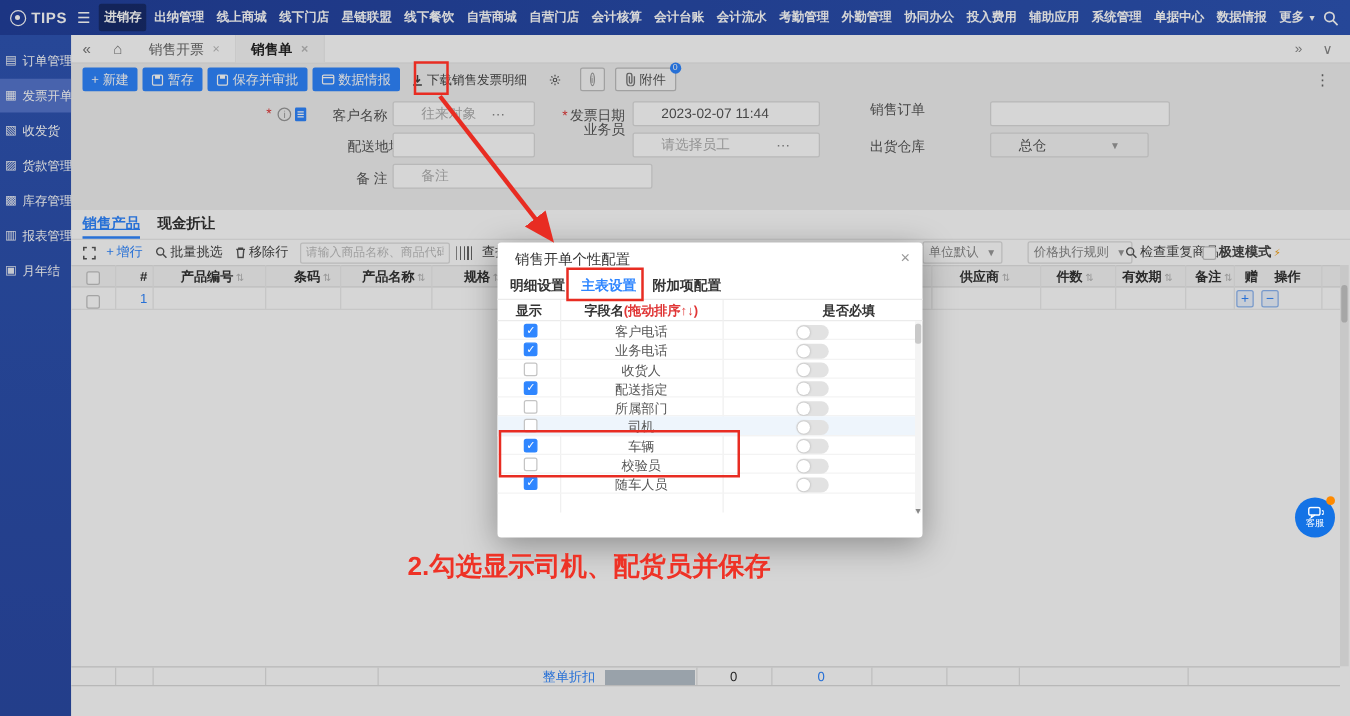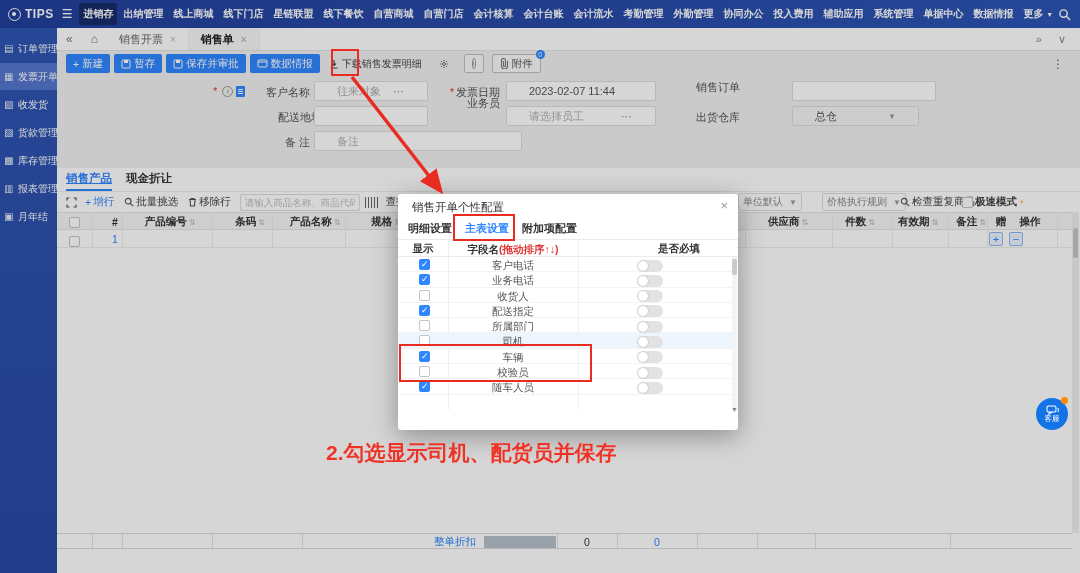--- a/index.html
+++ b/index.html
@@ -457,21 +457,21 @@
   <div class="modal">
     <span class="m-title">销售开单个性配置</span>
     <span class="m-close">×</span>
     <div class="m-tabs" id="modal-tabs">
         <span class="m-tab">明细设置</span>
         <span class="m-tab active">主表设置</span>
         <span class="m-tab">附加项配置</span>
       </div>
     <div class="m-head">
       <span class="thcell" style="left:0; width:50px; height:17px; font-size:10.5px;">显示</span>
-      <span class="thcell" style="left:50px; width:130px; height:17px; font-size:10.5px; gap:0;align-items:flex-end;">
+      <span class="thcell" style="left:50px; width:130px; height:17px; font-size:10.5px; gap:0;">
         <span>字段名</span>
           <span class="hint">(拖动排序↑↓)</span>
       </span>
       <span class="thcell" style="left:192px; width:150px; height:17px; font-size:10.5px;padding-left:28px;">是否必填</span>
     </div>
     <span class="m-colline" style="left:50px;"></span>
     <span class="m-colline" style="left:180px;"></span>
     <div id="modal-rows">
         <div class="m-row">
     <span class="cb checked"></span>

